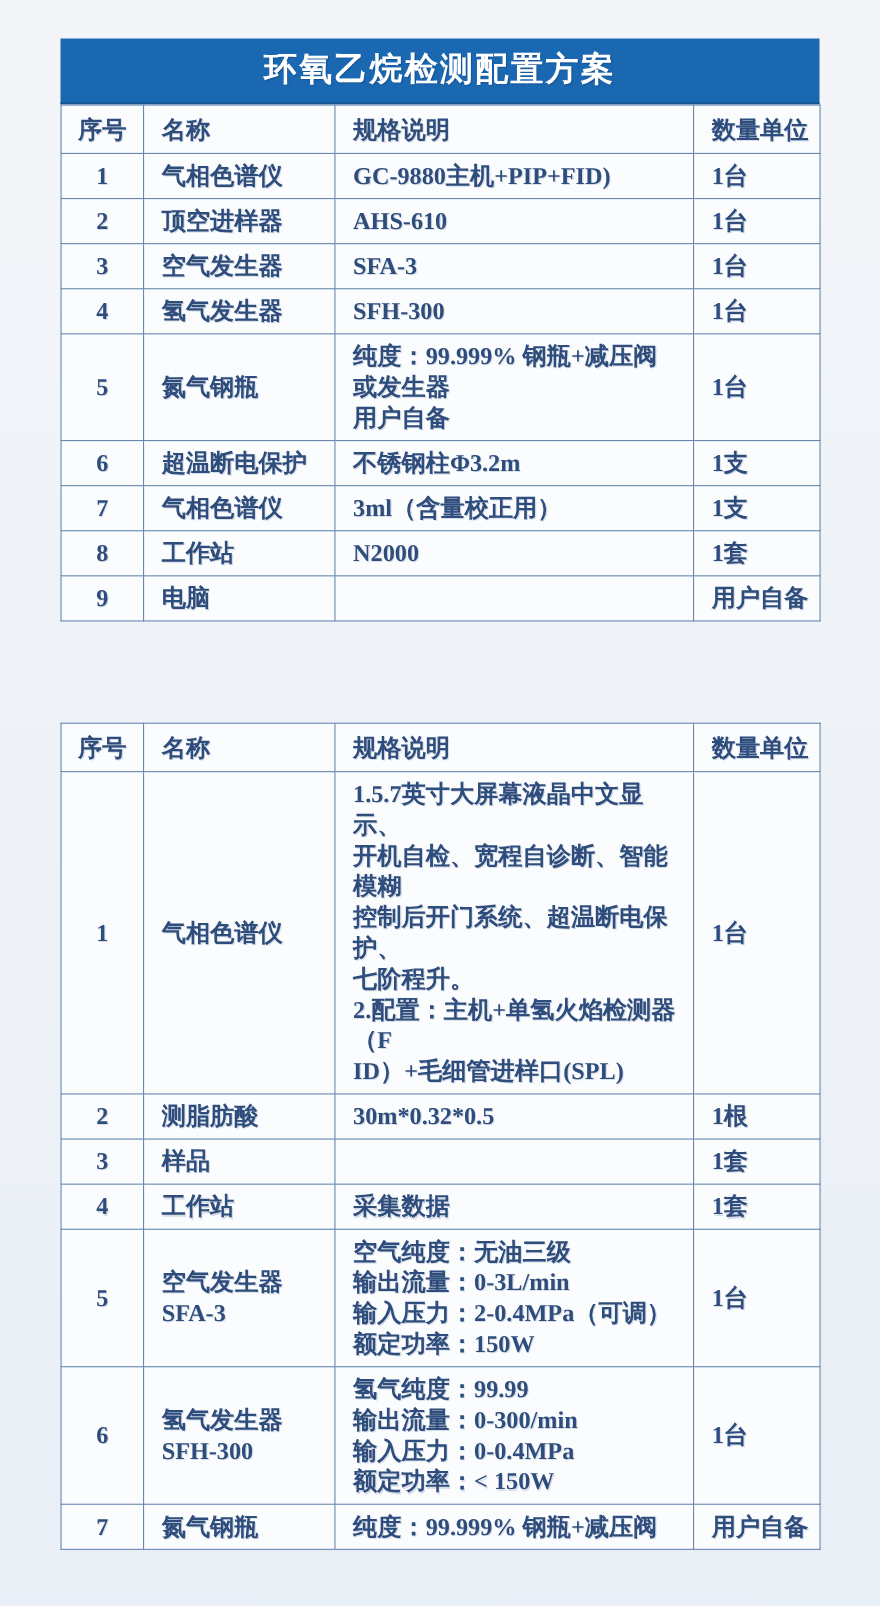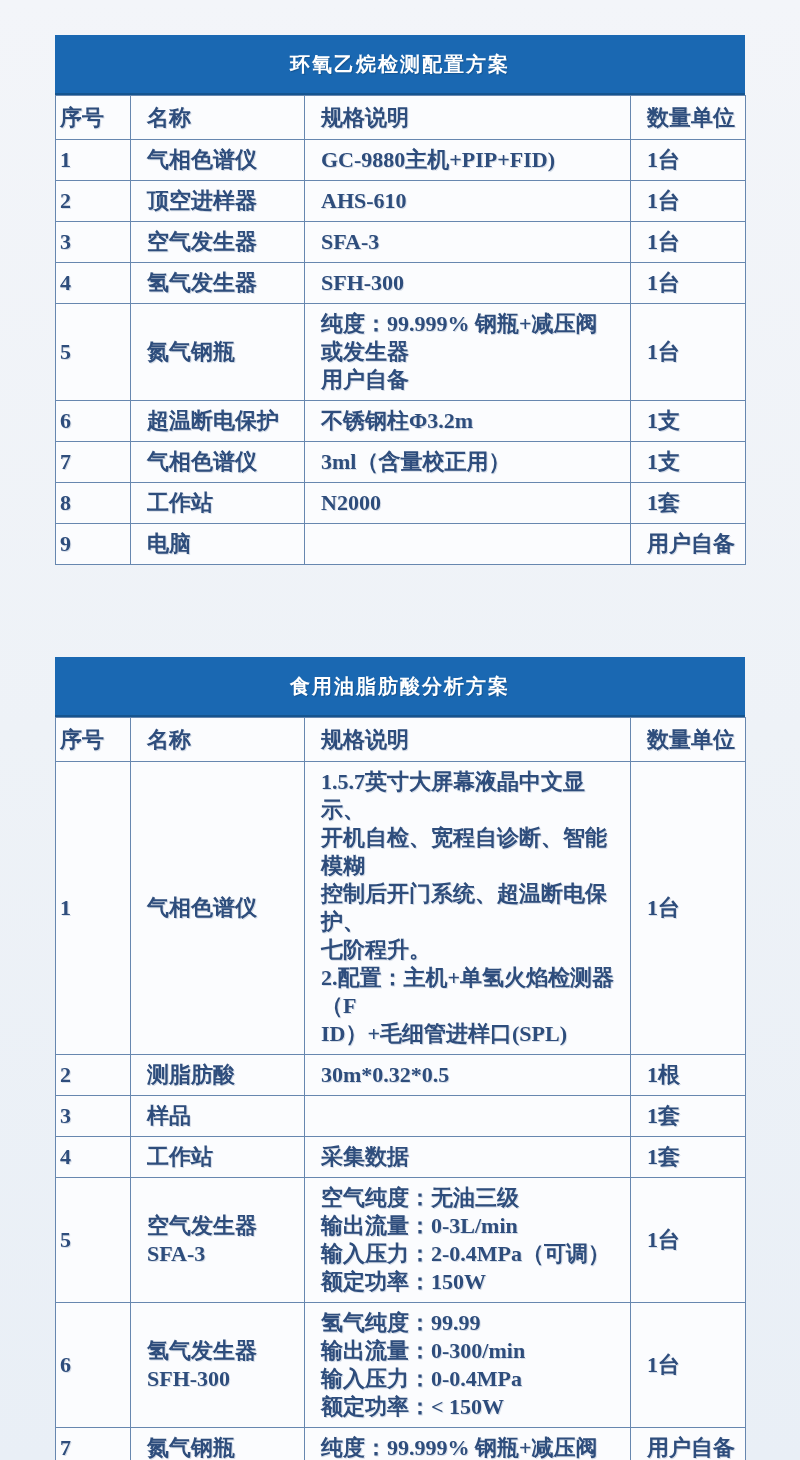--- a/index.html
+++ b/index.html
@@ -25,21 +25,21 @@
   .panel-1 { padding-top: 35px; }
   .panel-2 { margin-top: 92px; }
   .panel-title {
     height: 58px;
     line-height: 58px;
     background: #1a68b2;
     border-bottom: 2px solid #15548f;
     color: #ffffff;
     font-family: "Liberation Sans", "DejaVu Sans", sans-serif;
     font-weight: bold;
-    font-size: 20px;
+    font-size: 30px;
     letter-spacing: 2px;
     text-align: center;
     text-shadow: 1px 1px 1px rgba(10,50,90,0.35);
   }
   table.spec-table {
     width: 690px;
     border-collapse: collapse;
     table-layout: fixed;
     background: #fbfcfe;
   }
@@ -55,21 +55,21 @@
     text-align: left;
     white-space: pre-line;
     word-break: break-all;
     text-shadow: 1px 1px 0 rgba(130,150,180,0.30);
   }
   table.spec-table th {
     height: 31px;
   }
   table.spec-table th.no,
   table.spec-table td.no {
-    text-align: left;
+    text-align: center;
     padding-left: 4px;
     padding-right: 4px;
   }
   table.spec-table td {
     height: 28px; 
   }
 </style>
 </head>
 <body>
 
@@ -147,21 +147,20 @@
             <td class="no">9</td>
             <td class="name">电脑</td>
             <td class="spec"></td>
             <td class="qty">用户自备</td>
           </tr>
         </tbody>
     </table>
   </section>
 
   <section class="panel panel-2">
-    <header class="panel-title">食用油脂肪酸分析方案</header>
     <table class="spec-table">
       <colgroup>
         <col style="width:75px">
         <col style="width:174px">
         <col style="width:326px">
         <col style="width:115px">
       </colgroup>
       <thead>
           <tr>
             <th class="no">序号</th>

